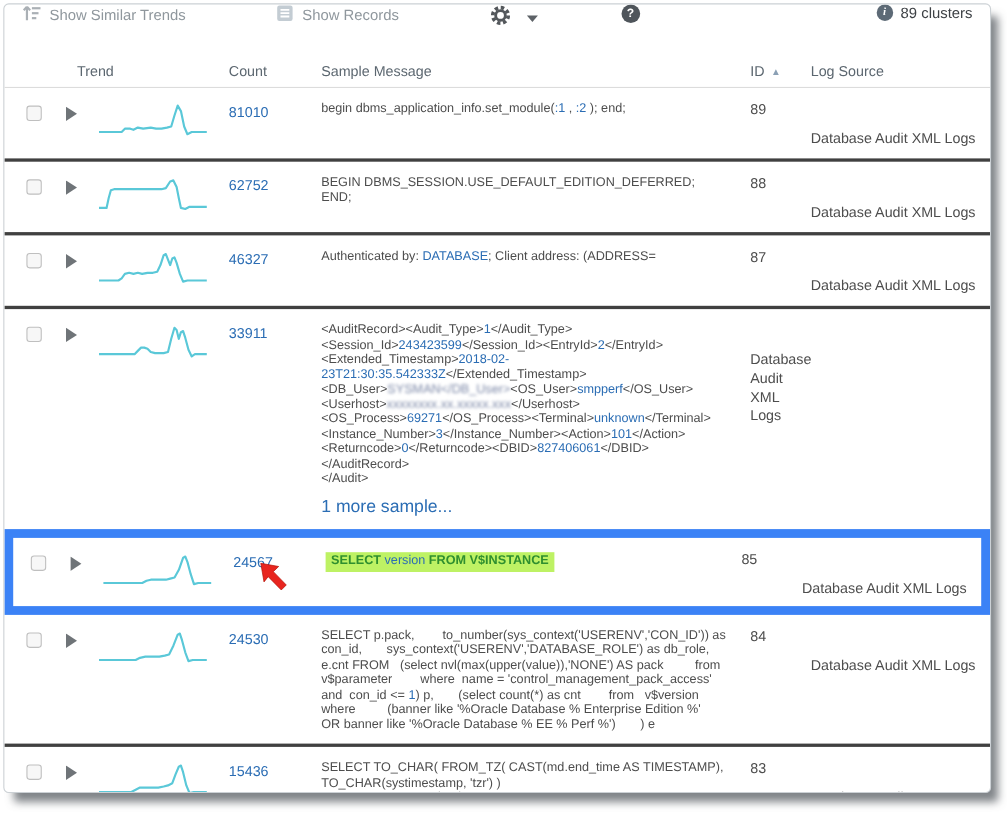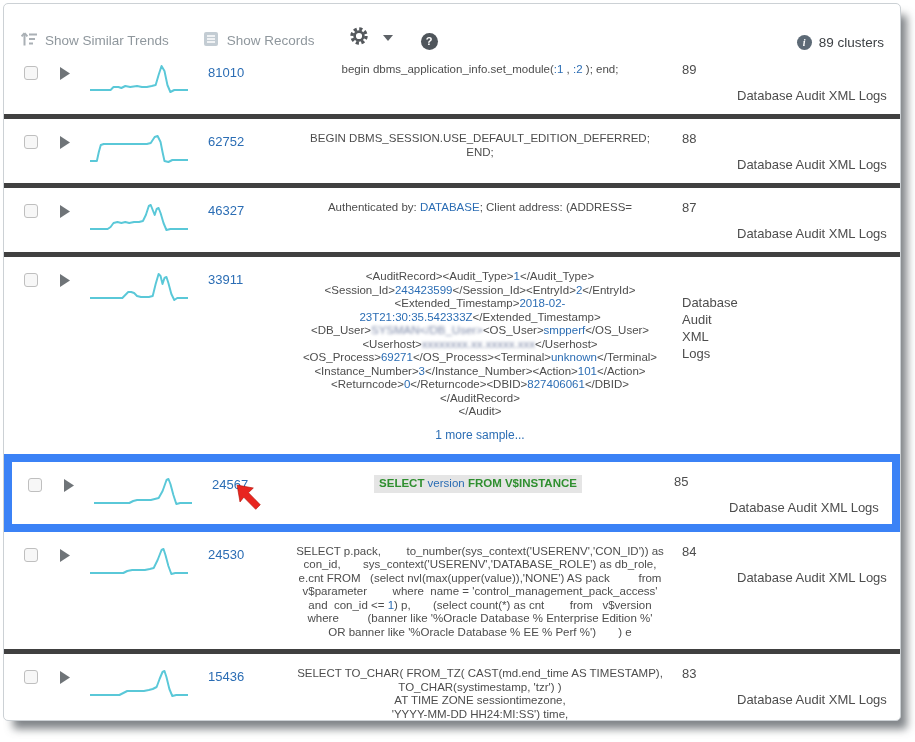--- a/index.html
+++ b/index.html
@@ -3,21 +3,21 @@
 <meta charset="utf-8">
 <style>
   * { margin:0; padding:0; box-sizing:border-box; }
   html,body { width:915px; height:742px; background:#fff; overflow:hidden;
               font-family:"Liberation Sans", sans-serif; }
   .frame { position:absolute; left:3px; top:3px; width:898px; height:718px;
            background:#fff; border:1px solid #ccd1d5; border-radius:5px;
            box-shadow:8px 10px 8px -2px rgba(96,101,106,.8); overflow:hidden; }
 
   
-  .toolbar { display:flex; align-items:flex-end; height:46px; padding:0 16px; }
+  .toolbar { display:flex; align-items:flex-start; height:46px; padding:0 16px;gap:48px; }
   .tb-btn { display:flex; align-items:center; gap:8px; color:#8f979d;
             font-size:13.5px; margin-right:34px; cursor:pointer; }
   .tb-btn svg { flex:none; }
   .gear-wrap { display:flex; align-items:center; gap:14px; margin-right:28px; cursor:pointer; }
   .caret { width:0; height:0; border-left:5px solid transparent;
            border-right:5px solid transparent; border-top:6px solid #5d6267; }
   .help-circle { width:17px; height:17px; border-radius:50%; background:#4f555b;
                  color:#fff; font-size:11px; font-weight:bold; text-align:center;
                  line-height:17px; cursor:pointer; }
   .spacer { flex:1; }
@@ -30,37 +30,37 @@
   .grid { display:grid; grid-template-columns:44px 30px 118px 84px 1fr 55px 153px;
           padding-left:12px; padding-right:10px; }
   .thead { height:30px; align-items:center; color:#5c6770; font-size:13px;
            border-bottom:1px solid #dcdcdc; }
   .th-trend { margin-left:-20px; }
   .th-id { display:flex; align-items:center; gap:6px; cursor:pointer; }
   .sort-asc { font-size:9px; color:#8ba0b5; }
 
   
   .row { padding-top:10px; padding-bottom:10px; min-height:61px; }
-  .row + .row { border-top:5px solid #404040; }
+  .row + .row { border-top:3px solid #404040; }
   .checkbox { display:inline-block; width:14px; height:14px; margin:6px 0 0 8px;
               border:1px solid #bfbfbf; border-radius:3px; background:#f7f7f7; cursor:pointer; }
   .c-expand { padding-top:7px; cursor:pointer; }
   .c-trend { padding-top:3px; }
   .spark { width:98px; height:34px; display:block; }
   .spark polyline { fill:none; stroke-width:2; stroke-linejoin:round; stroke-linecap:round; }
   .c-count { padding-top:3px; position:relative; }
   .count { font-size:13px; text-decoration:none; cursor:pointer; }
-  .c-msg { padding-top:3px; padding-right:14px;text-align:center; }
+  .c-msg { padding-top:3px; padding-right:14px; }
   .msg { font-size:11.5px; line-height:13.5px; color:#4d4d4d; white-space:pre-wrap;
          word-break:break-word; }
   .seg-p { color:#4d4d4d; }
   .seg-v { }
   .seg-k { font-weight:bold; }
   .seg-r { color:#7d89a8; filter:blur(1.6px); }
-  .more { display:inline-block; margin-top:9px; font-size:12px; text-decoration:none; cursor:pointer; }
+  .more { display:inline-block; margin-top:9px; font-size:16px; text-decoration:none; cursor:pointer; }
   .c-id { padding-top:2px; font-size:13px; color:#4d4d4d; }
   .c-src { padding-top:2px; font-size:13px; color:#4d4d4d; line-height:17px;margin-top:25px; }
   .hlwrap { display:inline-block; padding:2px 5px 3px 5px; }
   .row.annotated { border:8px solid #3b82f6; min-height:57px;
                    padding-top:10px; padding-bottom:8px; padding-left:8px; margin-top:1px; }
   .row.annotated + .row { border-top:none; }
   .cursor-arrow { position:absolute; left:24px; top:12px; width:26px; height:26px; }
 </style>
 </head>
 <body>
@@ -113,20 +113,32 @@
     <div class="help-circle">?</div>
 
     <div class="spacer"></div>
 
     <div class="clusters">
       <span class="info-circle">i</span>
       <span>89 clusters</span>
     </div>
   </div>
 
+  <div class="grid thead">
+    <div></div>
+    <div></div>
+    <div class="th-trend">Trend</div>
+    <div>Count</div>
+    <div>Sample Message</div>
+    <div class="th-id">
+      <span>ID</span>
+      <span class="sort-asc">▲</span>
+    </div>
+    <div>Log Source</div>
+  </div>
 
   <div id="tbody">
   <div class="grid row">
     <div>
       <span class="checkbox"></span>
     </div>
     <div class="c-expand">
       <svg width="11" height="14" viewBox="0 0 11 14">
         <polygon points="0,0 10,6.5 0,13" fill="#6f7478"></polygon>
       </svg>
@@ -251,21 +263,21 @@
         <polyline points="0,28 36,28 40,26 44,25 52,25 58,25 62,24 66,23 70,16 74,5 76,4 78,9 81,20 84,29 88,28 100,28" stroke="#5ac8d8"></polyline>
       </svg>
     </div>
     <div class="c-count">
       <a class="count" style="color: rgb(43, 109, 180);">24567</a>
       <svg class="cursor-arrow" viewBox="0 0 24 24">
         <polygon points="1,1 16,3.7 11.5,8 22.4,19.2 18.2,23.4 7.2,12.2 3.7,16.6" fill="#e8251f" stroke="#b31308" stroke-width="0.6"></polygon>
       </svg>
     </div>
     <div class="c-msg">
-      <div class="msg"><span class="hlwrap" style="background: #e5e5e5;"><span class="seg-k" style="color: rgb(47, 143, 47);">SELECT </span><span class="seg-v" style="color: rgb(43, 109, 180);">version </span><span class="seg-k" style="color: rgb(47, 143, 47);">FROM V$INSTANCE</span></span></div>
+      <div class="msg"><span class="hlwrap" style="background: #bef264;"><span class="seg-k" style="color: rgb(47, 143, 47);">SELECT </span><span class="seg-v" style="color: rgb(43, 109, 180);">version </span><span class="seg-k" style="color: rgb(47, 143, 47);">FROM V$INSTANCE</span></span></div>
 
     </div>
     <div class="c-id">85</div>
     <div class="c-src">Database Audit XML Logs</div>
   </div>
 
   <div class="grid row">
     <div>
       <span class="checkbox"></span>
     </div>

